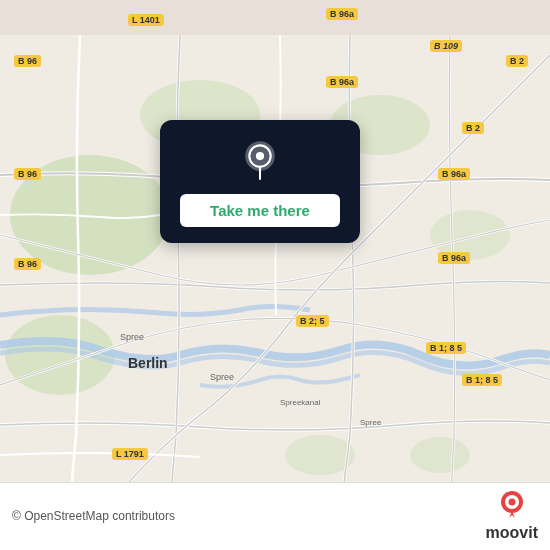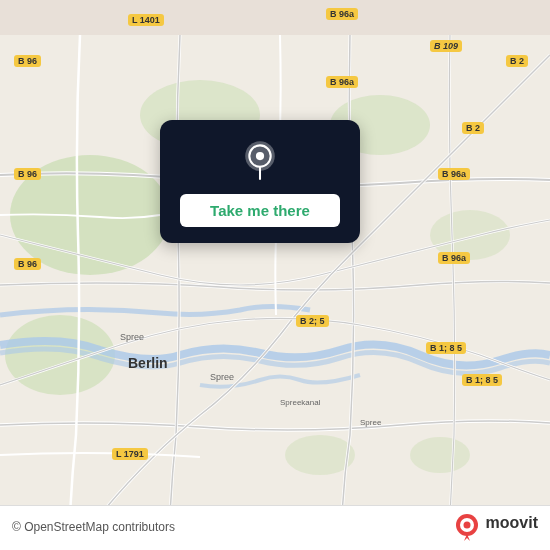--- a/index.html
+++ b/index.html
@@ -89,21 +89,23 @@
     }
 
     .location-title {
       font-size: 13px;
       font-weight: bold;
       color: #222;
     }
 
     .moovit-logo {
       display: flex;
+      align-items: center;
       gap: 5px;
+      flex-direction: column;
     }
 
     .moovit-icon {
       width: 28px;
       height: 28px;
     }
 
     .moovit-text {
       font-size: 16px;
       font-weight: bold;

